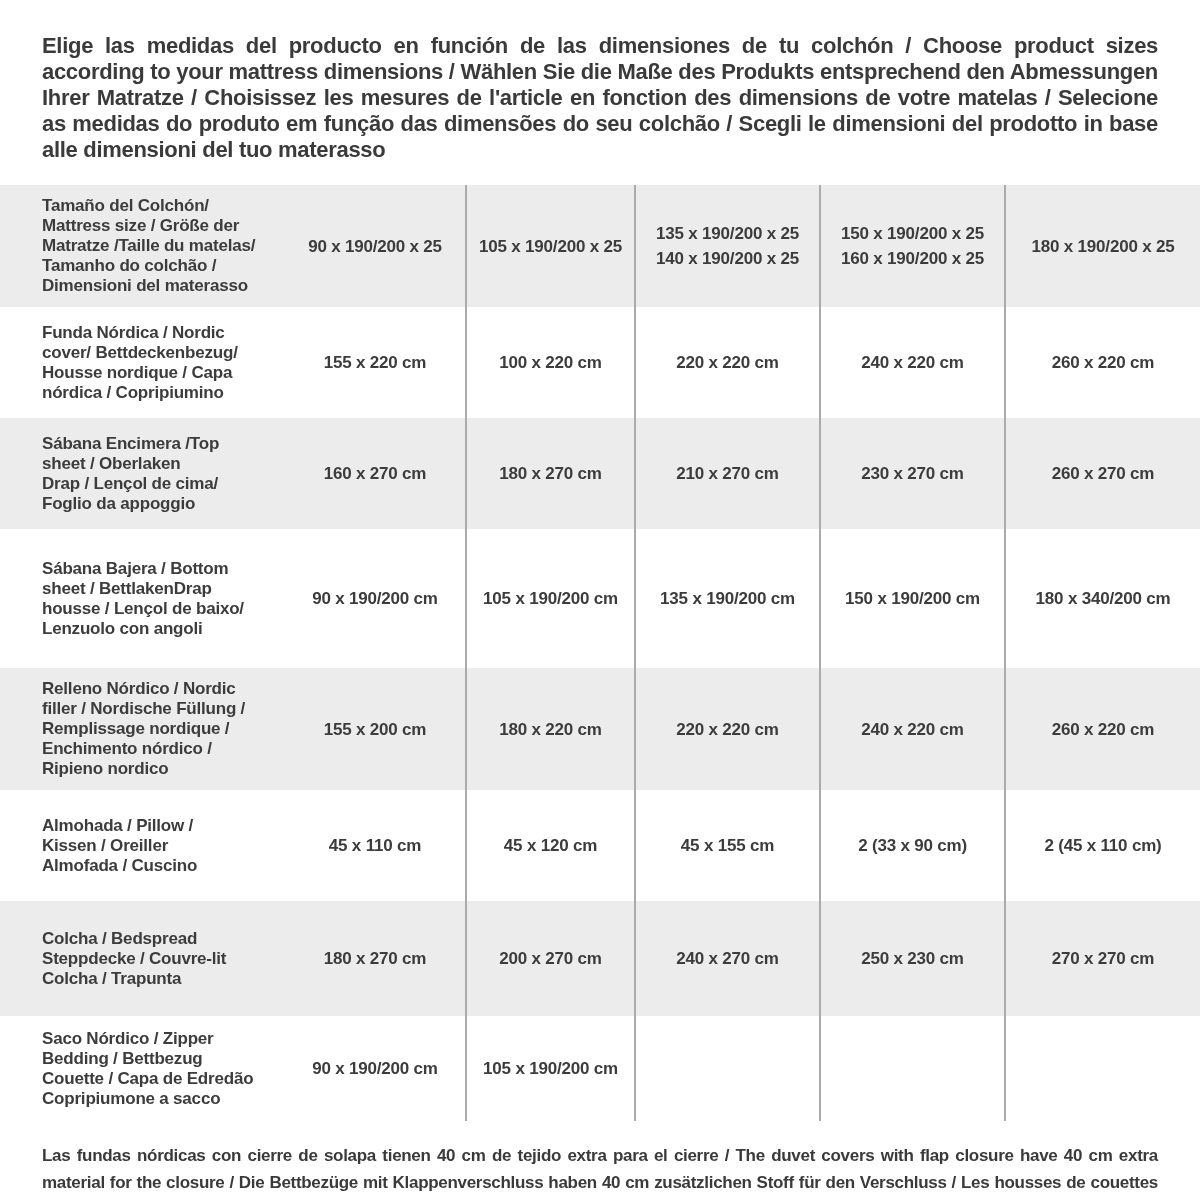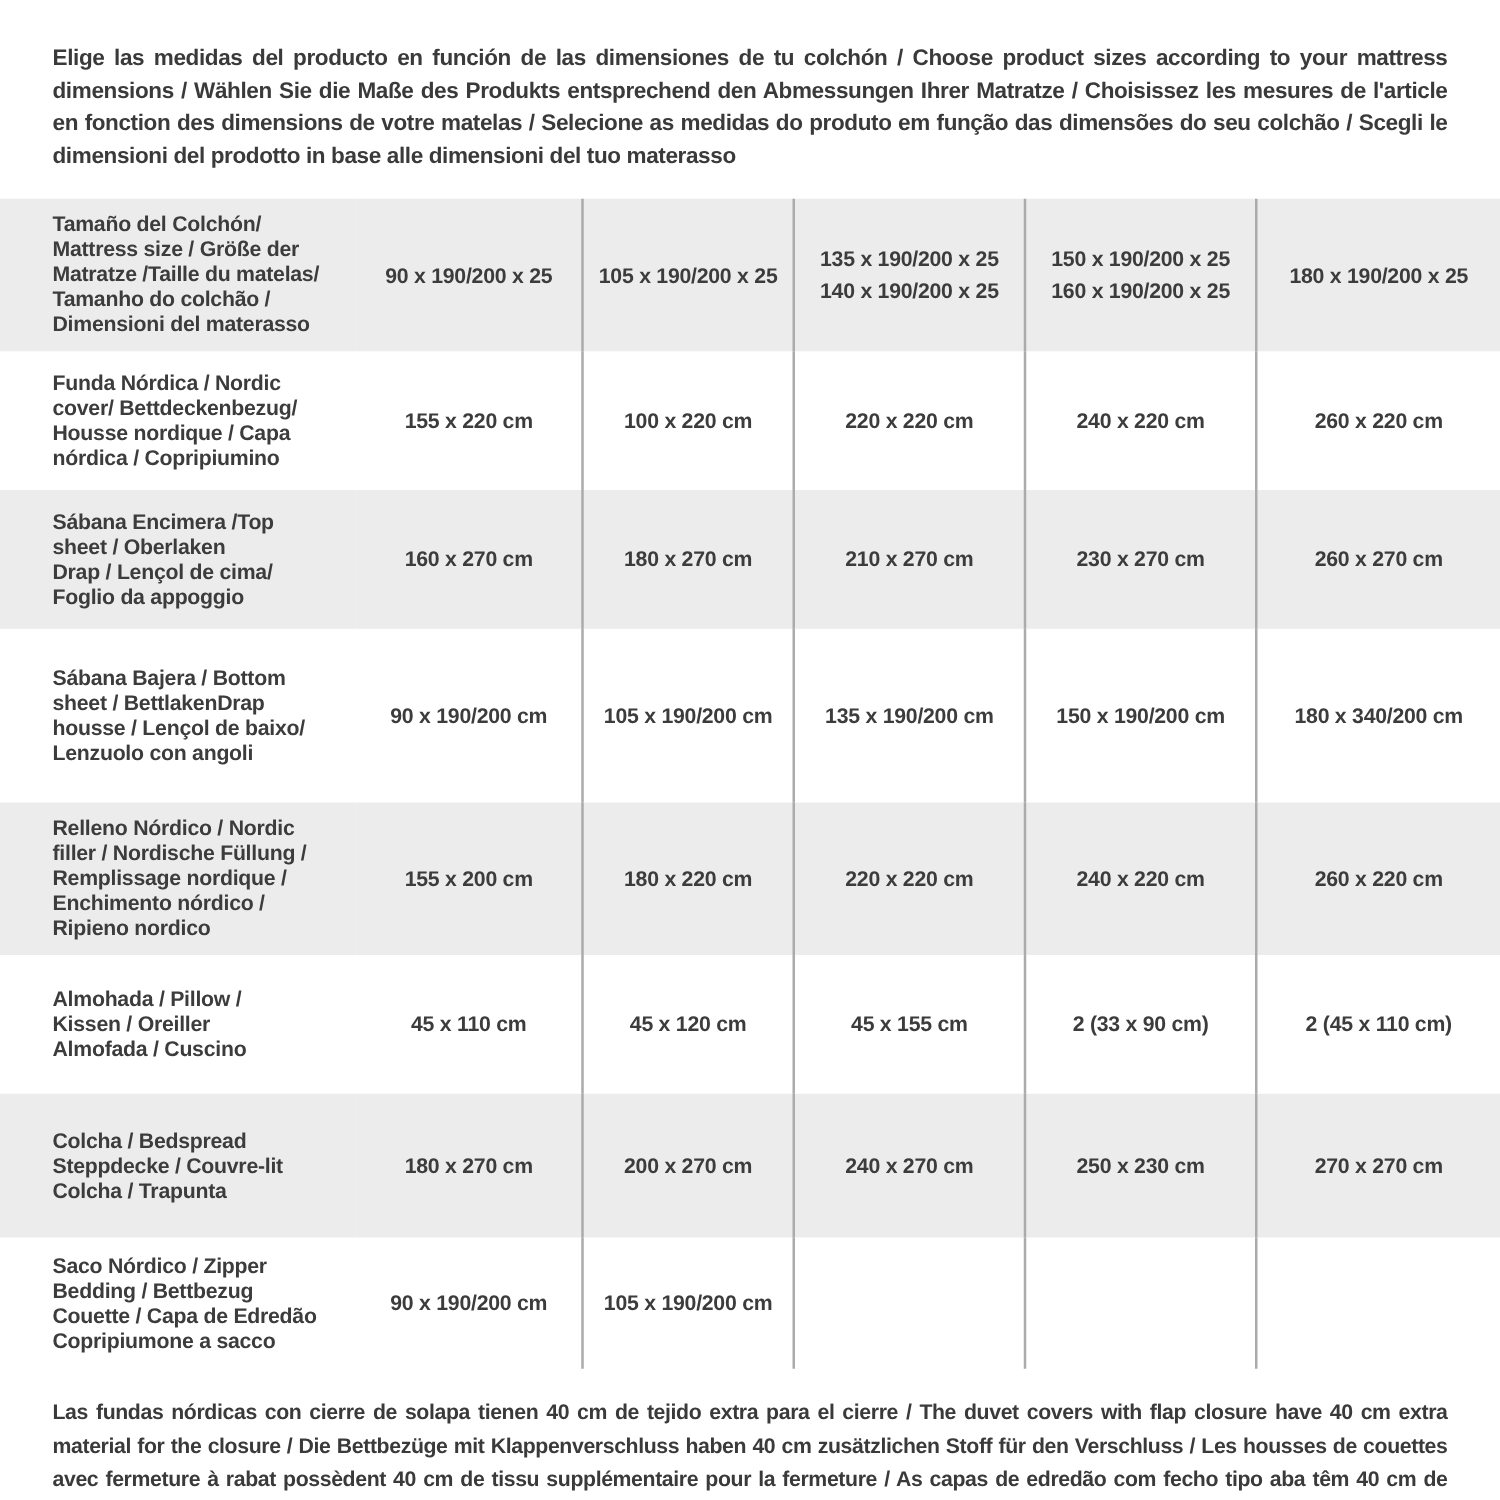--- a/index.html
+++ b/index.html
@@ -14,21 +14,21 @@
     background: #ffffff;
     font-family: "Liberation Sans", "DejaVu Sans", sans-serif;
     font-weight: bold;
     color: #3a3a3a;
     box-sizing: border-box;
     overflow: hidden;
   }
   .intro {
     margin: 0 42px;
     padding-top: 33px;
-    font-size: 18px;
+    font-size: 22px;
     line-height: 26px;
     letter-spacing: -0.3px;
     text-align: justify;
   }
   .size-table {
     width: 1200px;
     margin-top: 22px;
     border-collapse: collapse;
     table-layout: fixed;
   }

